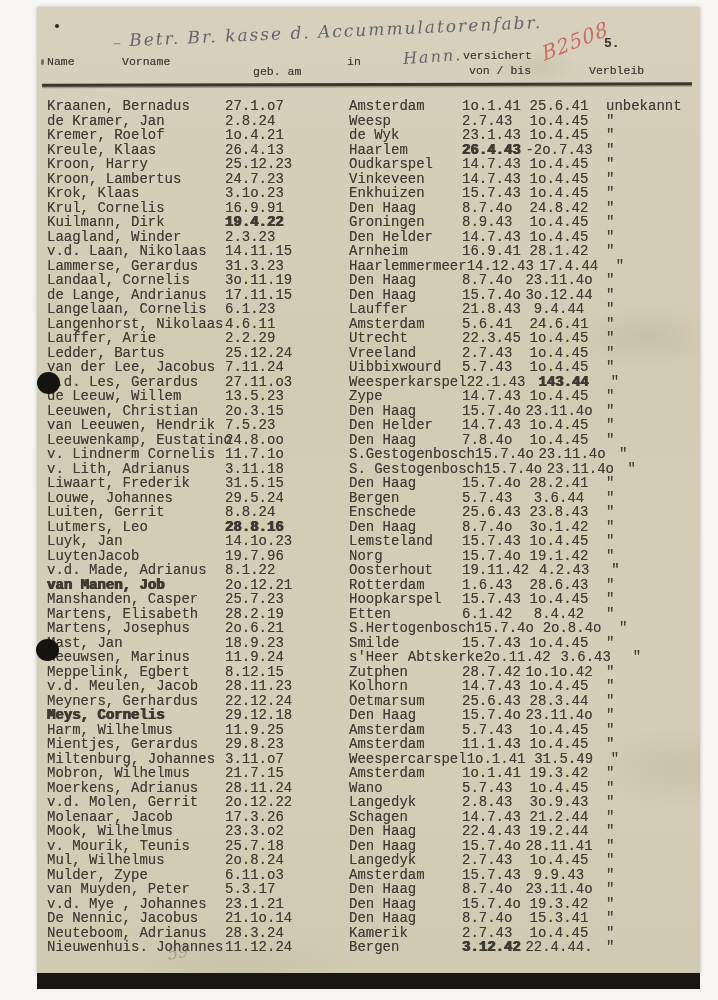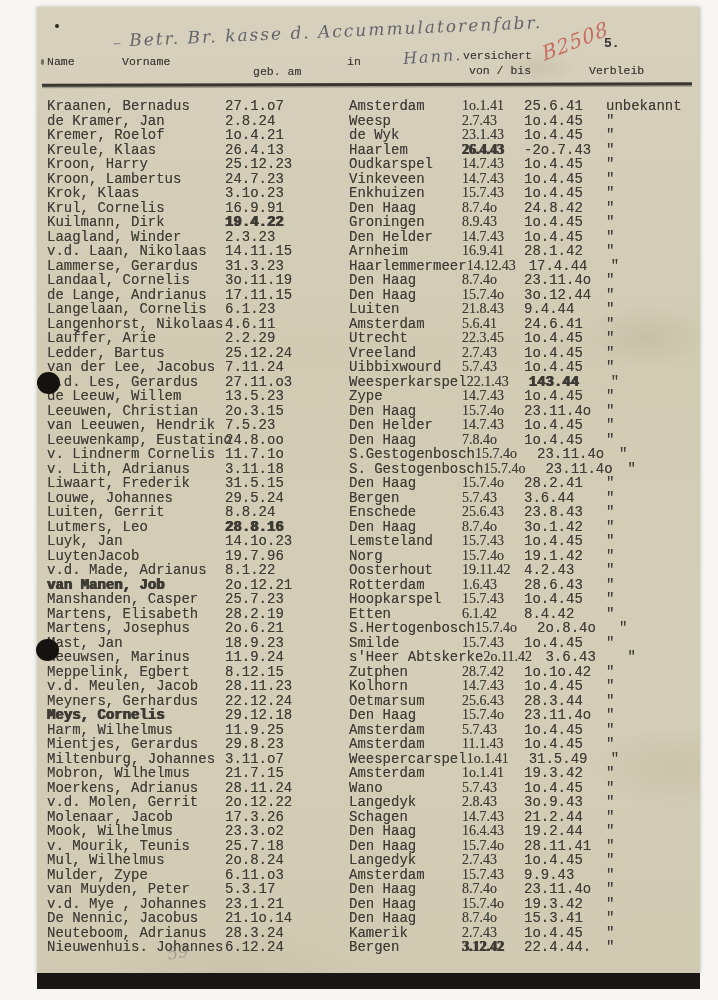--- a/index.html
+++ b/index.html
@@ -66,22 +66,22 @@
   .rows{position:absolute;left:0;top:92px;width:663px;}
   .row{
     display:flex;align-items:baseline;
     height:14.5px;line-height:14.5px;font-size:14px;
     padding-left:10px;white-space:nowrap;
   }
   .row span{flex:0 0 auto;overflow:visible;}
   .c-name{width:178px;}
   .c-geb{width:124px;}
   .c-in{min-width:113px;}
-  .c-von{min-width:62px;font-family:Liberation Serif, serif;}
-  .c-bis{min-width:70px;}
+  .c-von{min-width:62px;}
+  .c-bis{min-width:70px;text-align:center;}
   .c-verb{padding-left:12px;text-align:center;}
   .ov{font-weight:bold;text-shadow:.7px 0 currentColor,-.4px 0 currentColor;}
   
   .punch{
     position:absolute;width:23px;height:22px;border-radius:50%;
     background:#15130f;
   }
   .punch1{left:37px;top:372px;}
   .punch2{left:36px;top:639px;}
   .speck{position:absolute;border-radius:50%;background:#2c2a25;}
@@ -217,21 +217,21 @@
         <span class="c-name">de Lange, Andrianus</span>
         <span class="c-geb">17.11.15</span>
         <span class="c-in">Den Haag</span>
         <span class="c-von">15.7.4o</span>
         <span class="c-bis">3o.12.44</span>
         <span class="c-verb">"</span>
       </div>
       <div class="row">
         <span class="c-name">Langelaan, Cornelis</span>
         <span class="c-geb">6.1.23</span>
-        <span class="c-in">Luiten</span>
+        <span class="c-in">Lauffer</span>
         <span class="c-von">21.8.43</span>
         <span class="c-bis">9.4.44</span>
         <span class="c-verb">"</span>
       </div>
       <div class="row">
         <span class="c-name">Langenhorst, Nikolaas</span>
         <span class="c-geb">4.6.11</span>
         <span class="c-in">Amsterdam</span>
         <span class="c-von">5.6.41</span>
         <span class="c-bis">24.6.41</span>
@@ -506,21 +506,21 @@
         <span class="c-geb">17.3.26</span>
         <span class="c-in">Schagen</span>
         <span class="c-von">14.7.43</span>
         <span class="c-bis">21.2.44</span>
         <span class="c-verb">"</span>
       </div>
       <div class="row">
         <span class="c-name">Mook, Wilhelmus</span>
         <span class="c-geb">23.3.o2</span>
         <span class="c-in">Den Haag</span>
-        <span class="c-von">16.4.43</span>
+        <span class="c-von">22.4.43</span>
         <span class="c-bis">19.2.44</span>
         <span class="c-verb">"</span>
       </div>
       <div class="row">
         <span class="c-name">v. Mourik, Teunis</span>
         <span class="c-geb">25.7.18</span>
         <span class="c-in">Den Haag</span>
         <span class="c-von">15.7.4o</span>
         <span class="c-bis">28.11.41</span>
         <span class="c-verb">"</span>
@@ -568,21 +568,21 @@
       <div class="row">
         <span class="c-name">Neuteboom, Adrianus</span>
         <span class="c-geb">28.3.24</span>
         <span class="c-in">Kamerik</span>
         <span class="c-von">2.7.43</span>
         <span class="c-bis">1o.4.45</span>
         <span class="c-verb">"</span>
       </div>
       <div class="row">
         <span class="c-name">Nieuwenhuis. Johannes</span>
-        <span class="c-geb">6.12.24</span>
+        <span class="c-geb">11.12.24</span>
         <span class="c-in">Bergen</span>
         <span class="c-von ov">3.12.42</span>
         <span class="c-bis">22.4.44.</span>
         <span class="c-verb">"</span>
       </div>
     </div>
 
   <span class="pencil59">59</span>
 </div>
 

